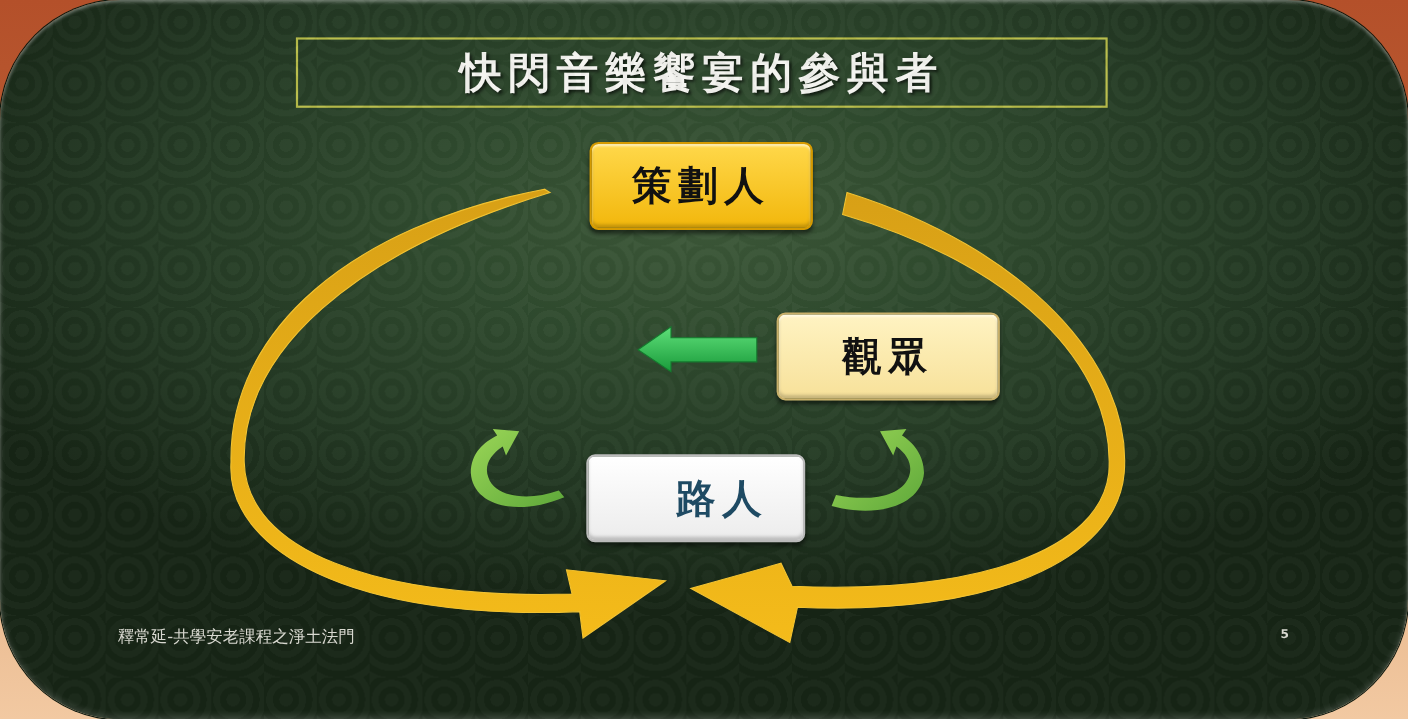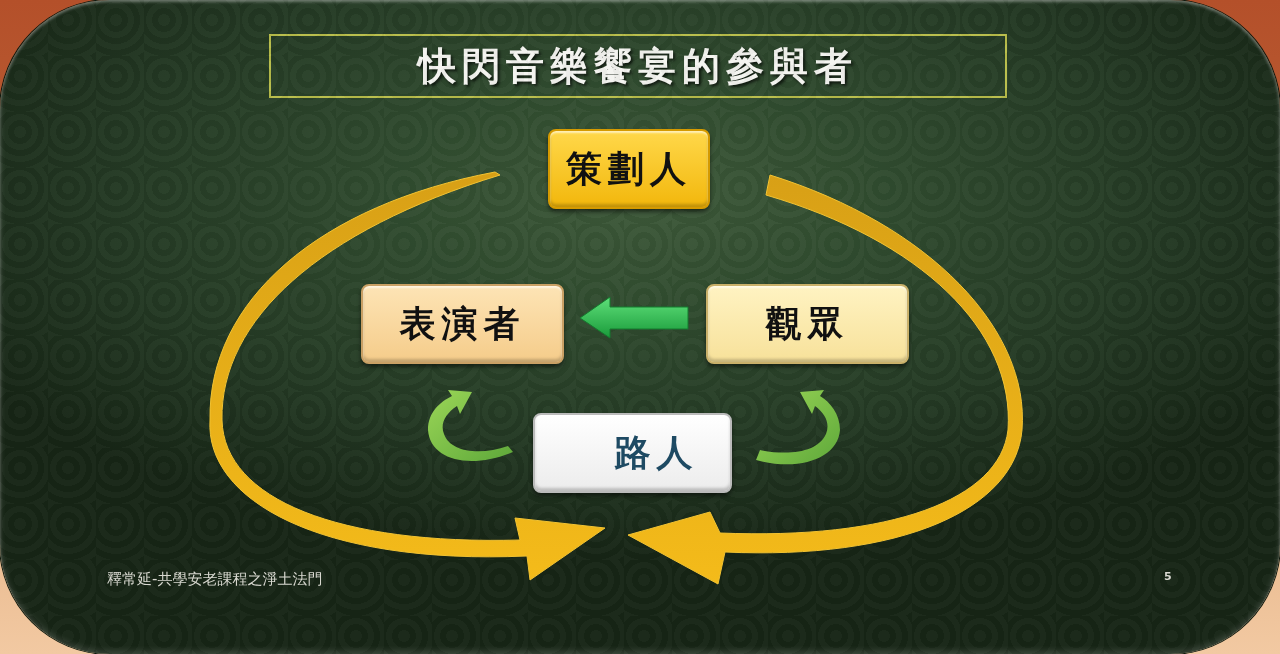--- a/index.html
+++ b/index.html
@@ -32,21 +32,21 @@
     color:#f4f4f0; font-size:38px; font-weight:bold; letter-spacing:6px;
     text-shadow: 2px 2px 3px rgba(0,0,0,0.7);
   }
   .node {
     position:absolute; box-sizing:border-box; border-radius:8px;
     display:flex; align-items:center; justify-content:center;
     font-weight:bold; font-size:36px; letter-spacing:6px;
     box-shadow: 0 3px 4px rgba(0,0,0,0.5), inset 0 2px 2px rgba(255,255,255,0.6), inset 0 -3px 3px rgba(0,0,0,0.2);
     z-index:3;
   }
-  .node-planner { left:548px; top:129px; width:162px; height:80px; background:linear-gradient(#ffd84a,#f2b70c); border:2px solid #d59a00; color:#111; }
+  .node-planner { left:536px; top:129px; width:203px; height:80px; background:linear-gradient(#ffd84a,#f2b70c); border:2px solid #d59a00; color:#111; }
   .node-performer { left:361px; top:284px; width:203px; height:80px; background:linear-gradient(#fde4b5,#f5cc8a); border:2px solid #c9a065; color:#111; }
   .node-audience { left:706px; top:284px; width:203px; height:80px; background:linear-gradient(#fff3c2,#f7e19a); border:2px solid #c9b06a; color:#111;justify-content:center; }
   .node-passerby { left:533px; top:413px; width:199px; height:80px; background:linear-gradient(#ffffff,#ececec); border:2px solid #bbb; color:#1e4a63;padding-left:48px; }
   svg.arrows { position:absolute; left:0; top:0; width:1280px; height:654px; z-index:2; }
   .footer-left {
     position:absolute; left:107px; top:570px; color:#d8d8d0; font-size:15px; z-index:4;
   }
   .footer-right {
     position:absolute; left:1164px; top:570px; color:#d8d8d0; font-size:11px; font-weight:bold; z-index:4;
   }
@@ -93,23 +93,20 @@
     </g>
 
     <g>
       <path d="M756 460 C 800 472, 838 458, 840 430 C 840 414, 830 402, 820 396 L 824 390 L 800 392 L 812 414 L 815 406 C 826 414, 830 424, 826 434 C 818 452, 790 456, 760 450 Z" fill="url(#lg)"></path>
     </g>
   </svg>
 
   <div class="node node-planner">
     <span>策劃人</span>
   </div>
-  <div class="node node-performer">
-    <span>表演者</span>
-  </div>
   <div class="node node-audience">
     <span>觀眾</span>
   </div>
   <div class="node node-passerby">
     <span>路人</span>
   </div>
 
   <div class="footer-left">釋常延-共學安老課程之淨土法門</div>
   <div class="footer-right">5</div>
 </div>

